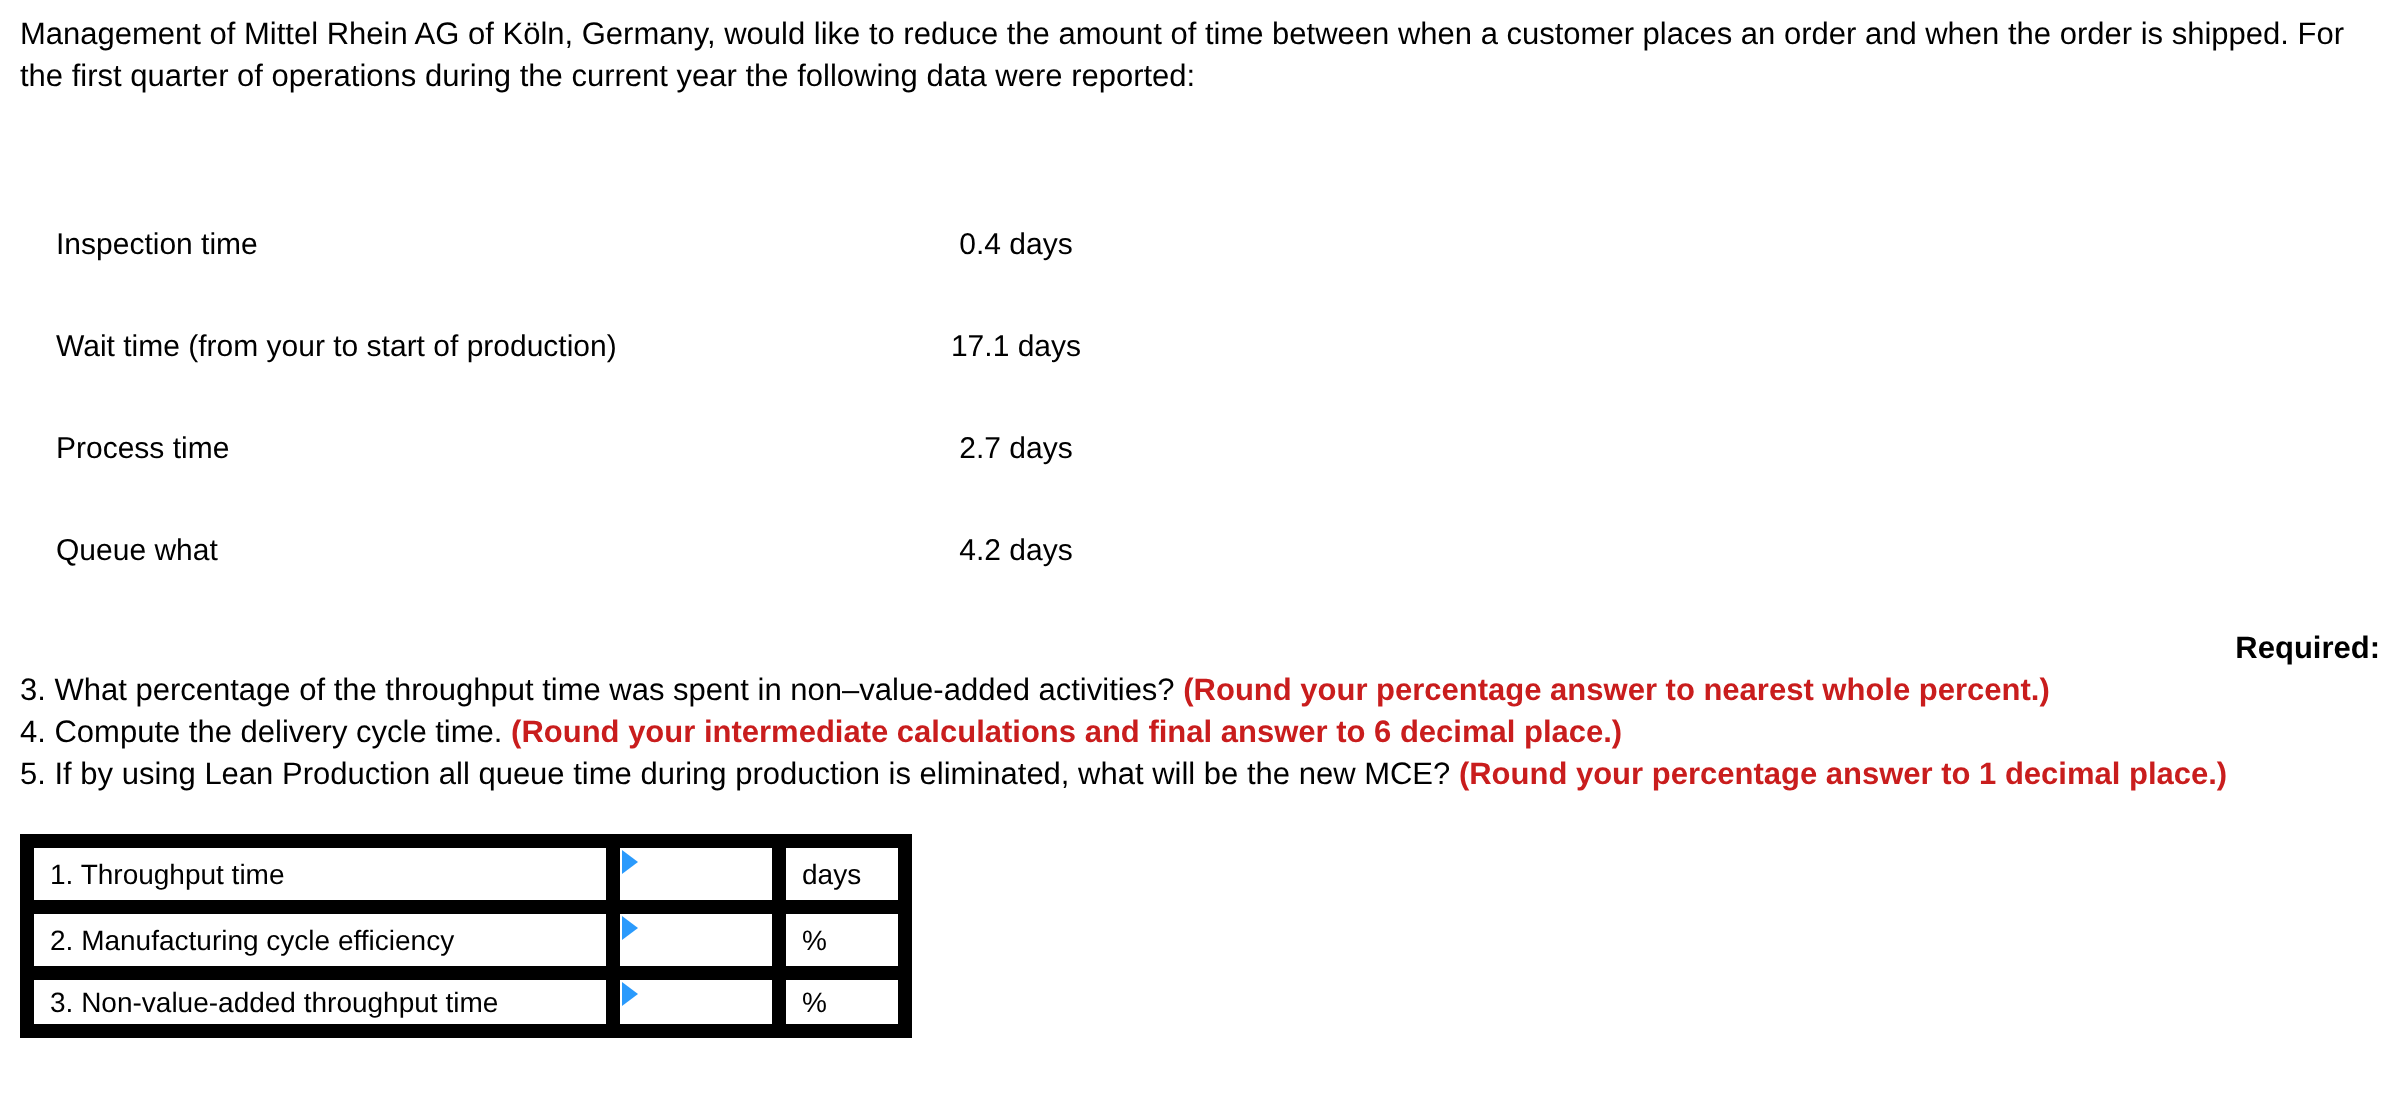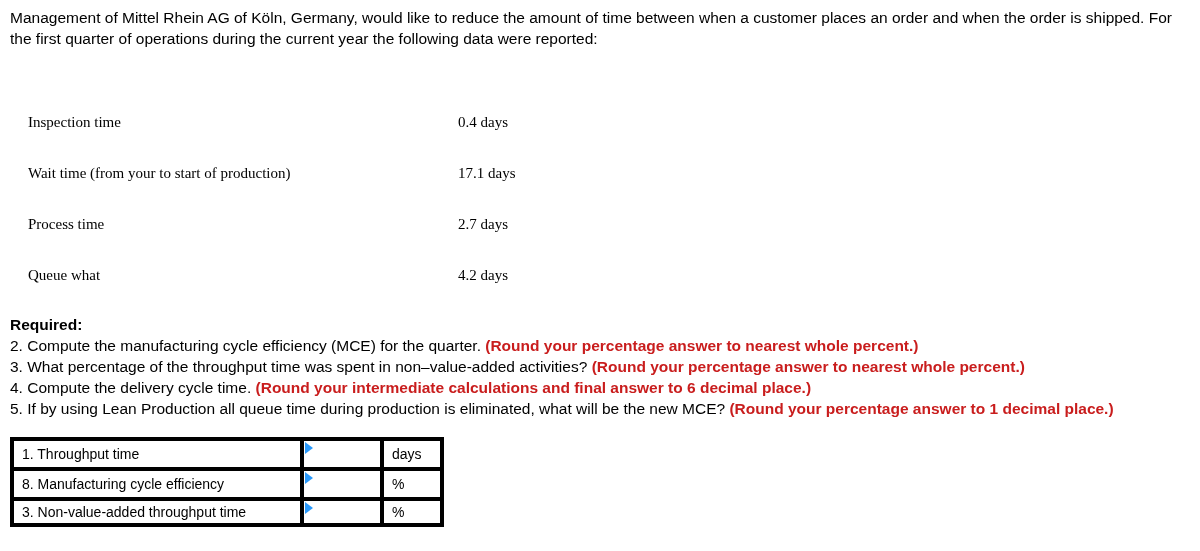--- a/index.html
+++ b/index.html
@@ -9,55 +9,56 @@
     font-size: 15.5px;
     color: #000;
     width: 1200px;
     box-sizing: border-box;
   }
   .intro {
     line-height: 1.35;
     margin-bottom: 30px;
   }
   .mono-block {
-    font-family: Liberation Serif, serif;
+    font-family: Liberation Sans, sans-serif;
     font-size: 15px;
     margin-left: 18px;
     margin-bottom: 14px;
     white-space: pre;
   }
   .mono-row {
     display: flex;
   }
   .mono-label {
     width: 430px;
     display: inline-block;
   }
   .mono-val {
     width: 100px;
-    text-align: left;
+    text-align: center;
     display: inline-block;
   }
   .required {
     font-weight: bold;
+    text-align: right;
   }
   .qlist {
     line-height: 1.35;
   }
   .red-hint {
     color: #c91d1d;
     font-weight: bold;
   }
   table.answers {
     border-collapse: collapse;
     margin-top: 18px;
     font-size: 14px;
   }
   table.answers td {
-    border: 4px solid #000000;
+    border: 7px solid #000000;
     padding: 3px 8px;
     vertical-align: middle;
   }
   .label-cell { width: 270px; }
   .input-cell {
     width: 60px;
     position: relative;
     background: #fff;
     padding: 0;
     text-align: right;
@@ -100,35 +101,34 @@
   <div class="mono-row">
     <span class="mono-label">Process time</span><span class="mono-val">2.7 days</span>
   </div>
   <div class="mono-row">
     <span class="mono-label">Queue what</span><span class="mono-val">4.2 days</span>
   </div>
 </div>
 
 <div class="qlist">
   <div class="required">Required:</div>
-  <div><span>2. Compute the manufacturing cycle efficiency (MCE) for the quarter. </span><span class="red-hint">(Round your percentage answer to nearest whole percent.)</span></div>
   <div><span>3. What percentage of the throughput time was spent in non–value-added activities? </span><span class="red-hint">(Round your percentage answer to nearest whole percent.)</span></div>
   <div><span>4. Compute the delivery cycle time. </span><span class="red-hint">(Round your intermediate calculations and final answer to 6 decimal place.)</span></div>
   <div><span>5. If by using Lean Production all queue time during production is eliminated, what will be the new MCE? </span><span class="red-hint">(Round your percentage answer to 1 decimal place.)</span></div>
 </div>
 
 <table class="answers">
   <tbody>
       <tr>
     <td class="label-cell">1. Throughput time</td>
     <td class="input-cell"><span class="marker"></span><input type="text" style=""></td>
     <td class="unit-cell">days</td>
   </tr>
   <tr>
-    <td class="label-cell">8. Manufacturing cycle efficiency</td>
+    <td class="label-cell">2. Manufacturing cycle efficiency</td>
     <td class="input-cell"><span class="marker"></span><input type="text" style=""></td>
     <td class="unit-cell">%</td>
   </tr>
   <tr>
     <td class="label-cell">3. Non-value-added throughput time</td>
     <td class="input-cell">
           <span class="marker"></span>
         </td>
     <td class="unit-cell">%</td>
   </tr>

